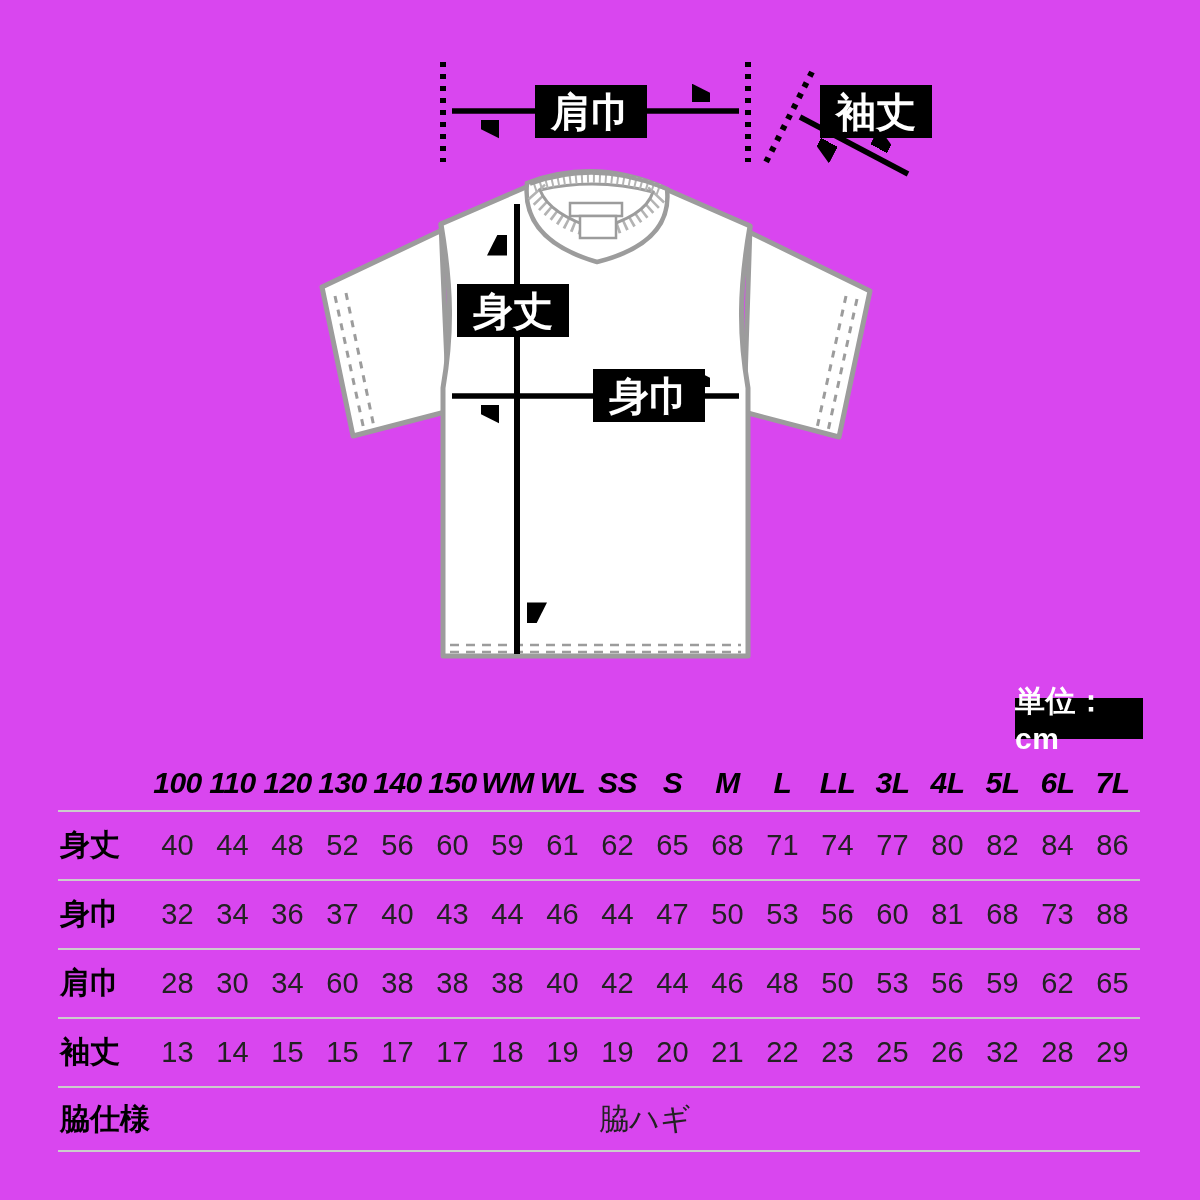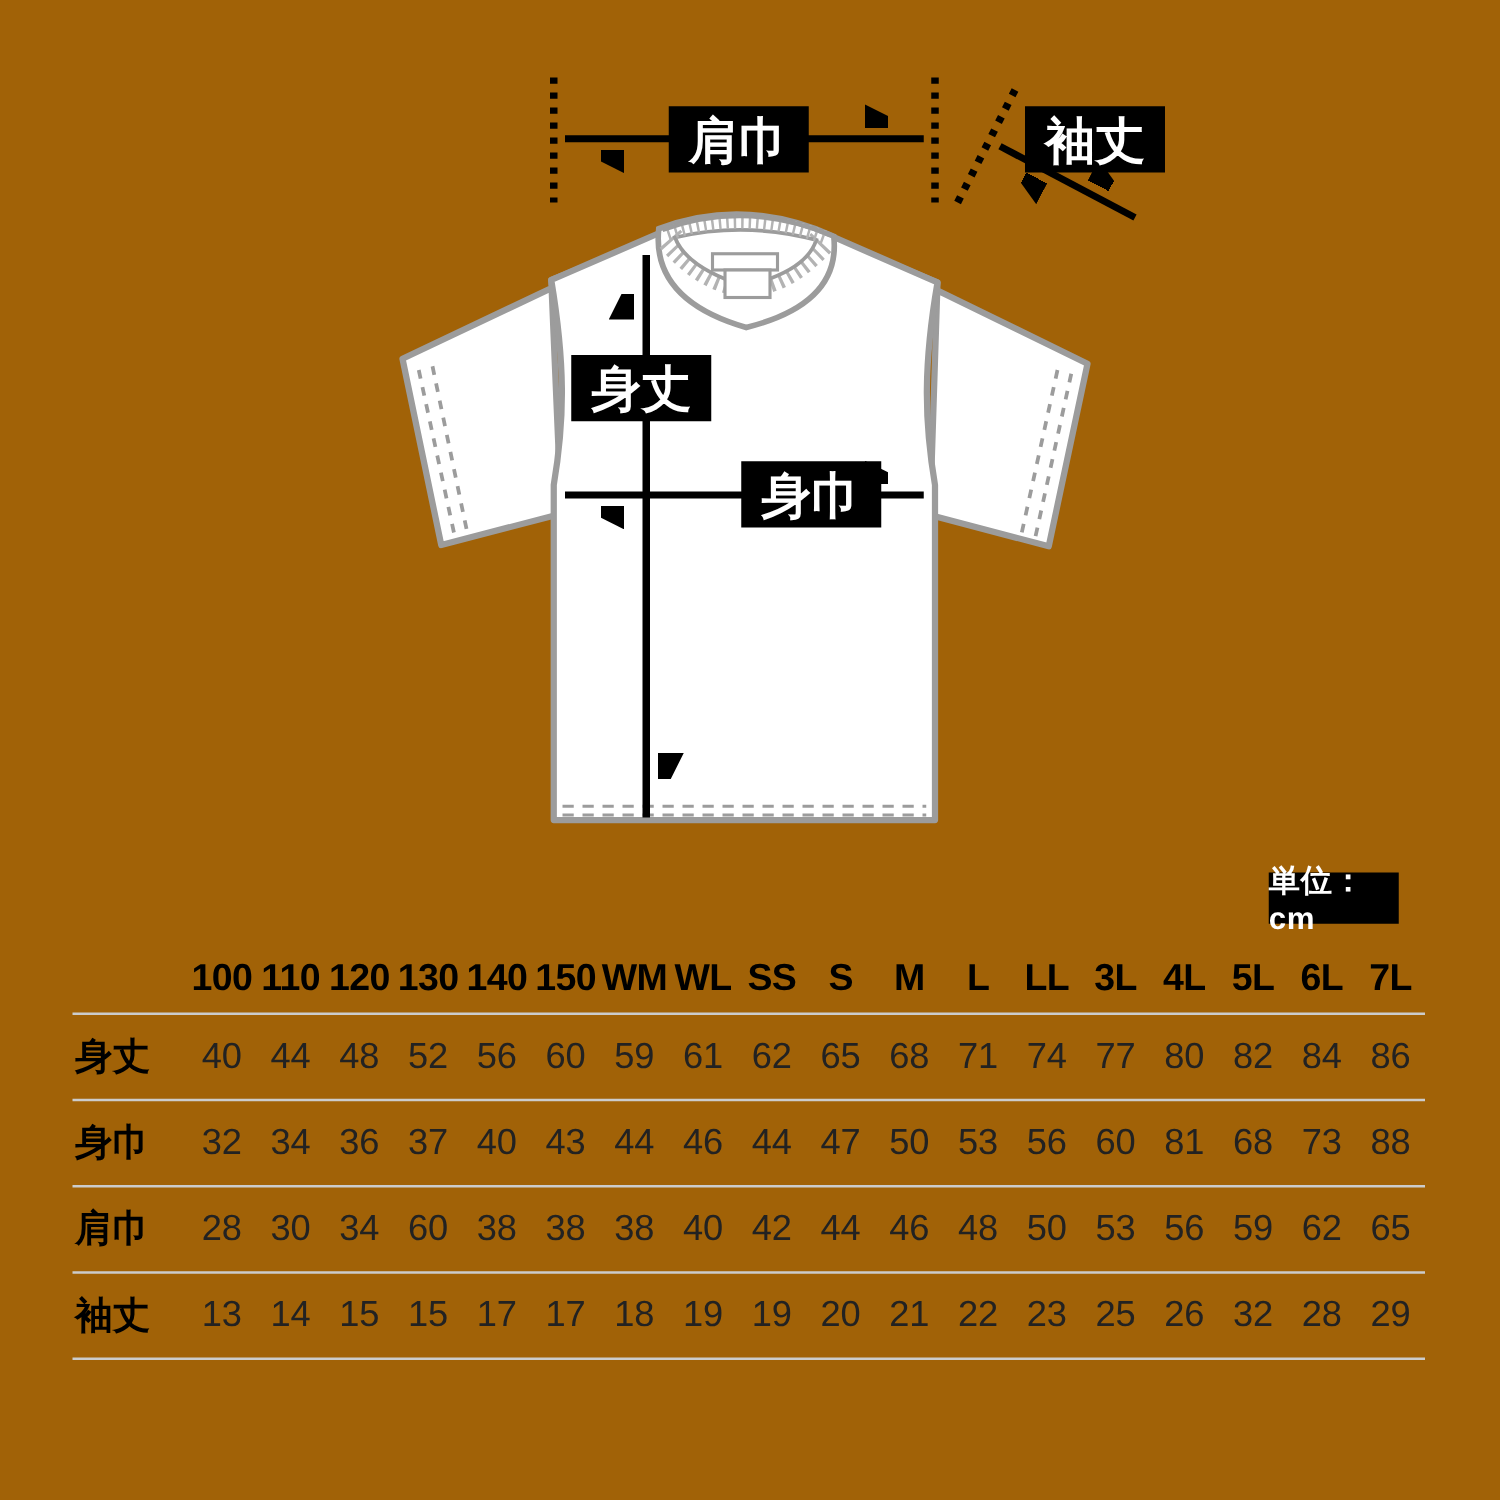--- a/index.html
+++ b/index.html
@@ -1,31 +1,31 @@
 <!DOCTYPE html>
 <html><head>
 <meta charset="utf-8">
 <style>
   html,body{margin:0;padding:0;background:#fff;}
   body{font-family:"Liberation Sans","DejaVu Sans",sans-serif;}
-  #stage{position:relative;width:1200px;height:1200px;background:#a16207;overflow:hidden;}
+  #stage{position:relative;width:1200px;height:1200px;background:#d946ef;overflow:hidden;}
 
   
   #diagram-svg{position:absolute;left:0;top:0;}
   .measure-label-text{fill:#fff;font-weight:bold;font-size:40px;text-anchor:middle;}
 
   
-  .unit-badge{position:absolute;left:1015px;top:698px;width:104px;height:41px;
-    background:#000;color:#fff;font-weight:bold;font-size:25px;
+  .unit-badge{position:absolute;left:1015px;top:698px;width:128px;height:41px;
+    background:#000;color:#fff;font-weight:bold;font-size:30px;
     display:flex;align-items:center;justify-content:center;letter-spacing:0.5px;}
 
   
   .size-table{position:absolute;left:58px;top:756px;width:1082px;border-bottom:2px solid #ccc;}
   .grid-row{display:grid;grid-template-columns:92px repeat(18,1fr);align-items:center;}
-  .hrow{height:54px;}
+  .hrow{height:54px;font-style:italic;}
   .trow{height:67px;border-top:2px solid #ccc;}
   .spec{height:62px;border-top:2px solid #ccc;}
   .cell{text-align:center;white-space:nowrap;}
   .col-header{font-weight:bold;font-size:30px;color:#000;letter-spacing:-0.5px;}
   .row-label{font-weight:bold;font-size:30px;color:#000;text-align:left;padding-left:2px;}
   .val{font-size:29px;font-weight:400;color:#222;}
   .spec-val{grid-column:2 / -1;font-size:30px;color:#222;text-align:center;}
   .corner{ }
 </style>
 </head>
@@ -203,15 +203,19 @@
           <div class="cell val">21</div>
           <div class="cell val">22</div>
           <div class="cell val">23</div>
           <div class="cell val">25</div>
           <div class="cell val">26</div>
           <div class="cell val">32</div>
           <div class="cell val">28</div>
           <div class="cell val">29</div>
         </div>
       </div>
+    <div class="grid-row spec">
+      <div class="cell row-label">脇仕様</div>
+      <div class="cell spec-val">脇ハギ</div>
+    </div>
   </div>
 
 </div>
 
 </body></html>

